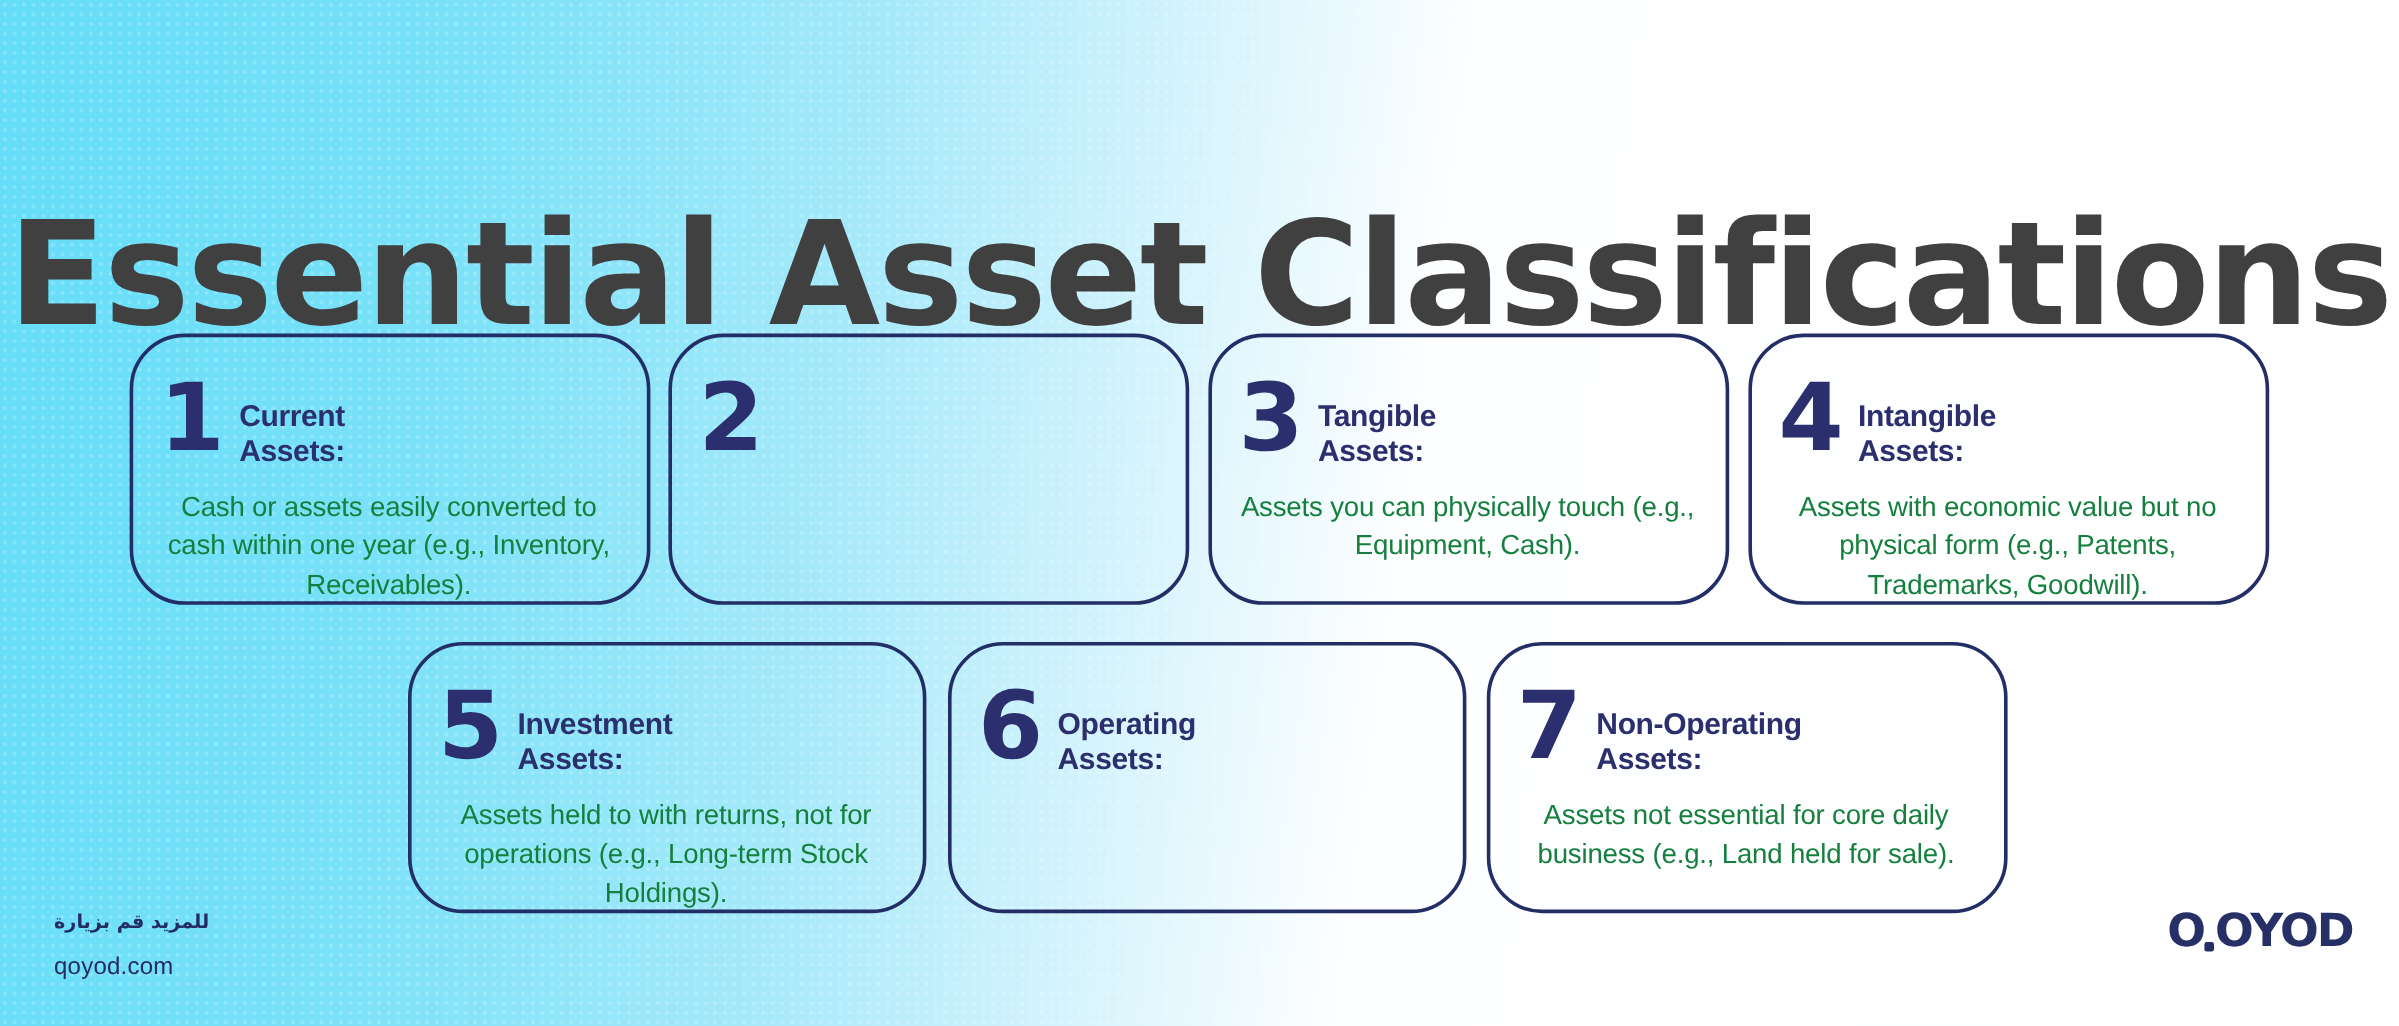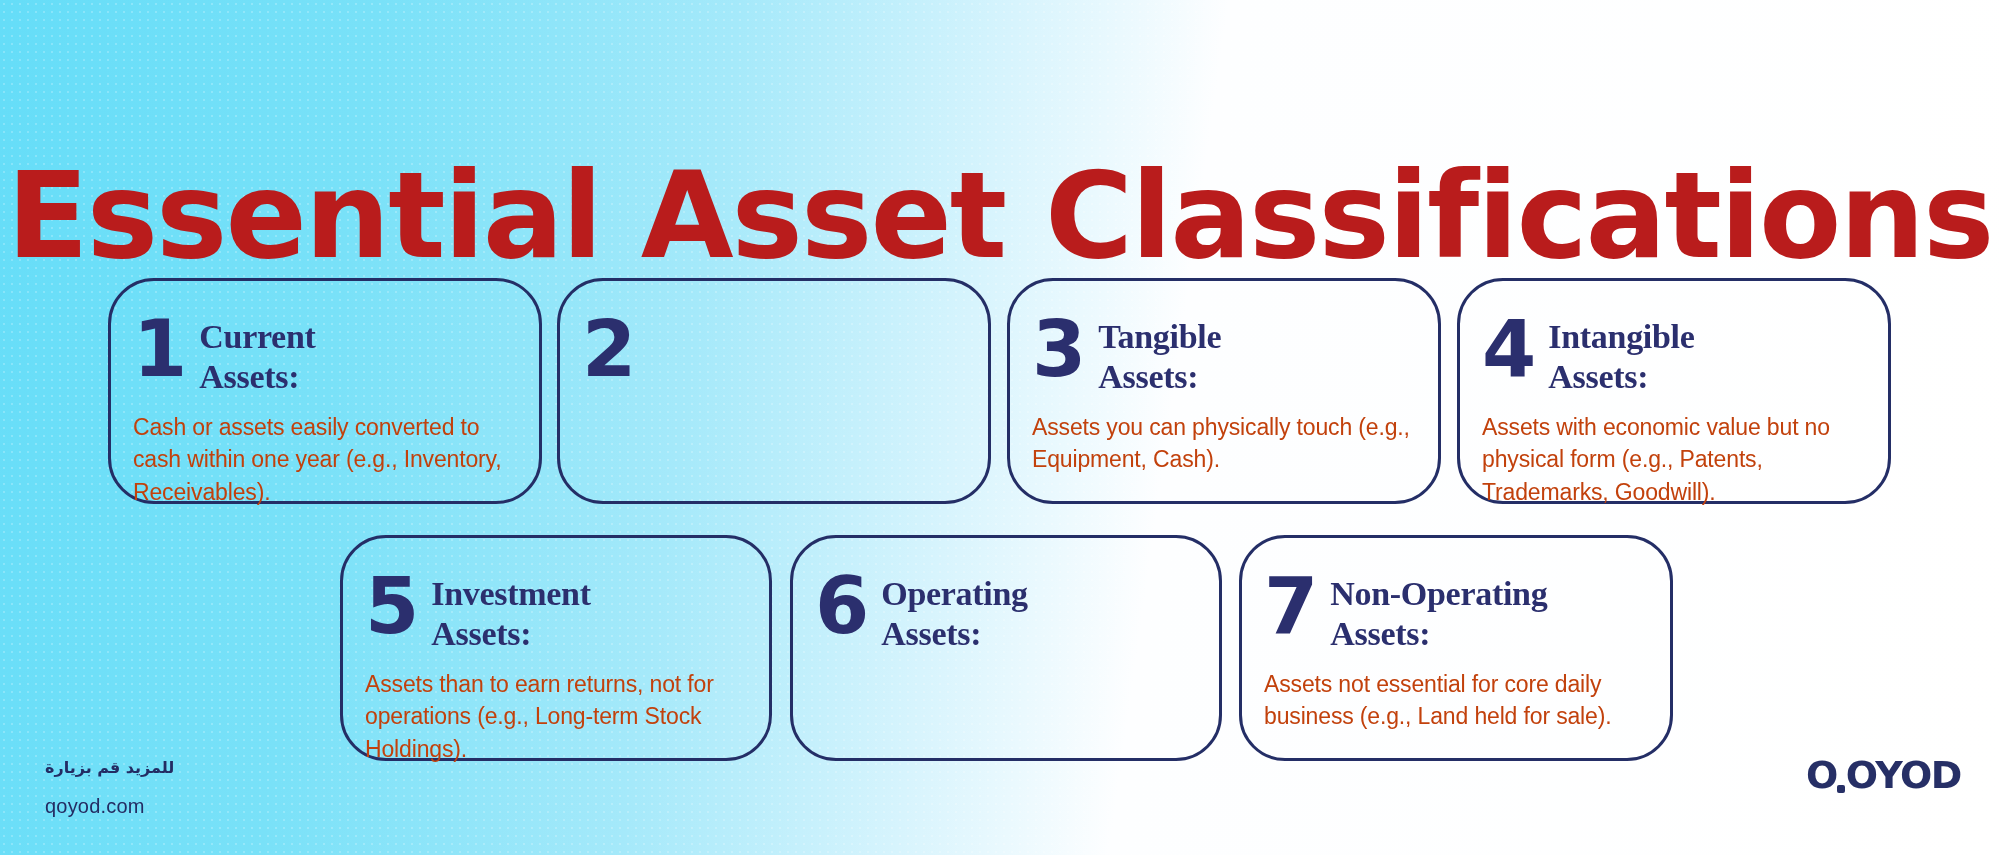--- a/index.html
+++ b/index.html
@@ -7,50 +7,51 @@
     width:1999px;height:855px;position:relative;overflow:hidden;
     background:linear-gradient(98deg,#65ddf8 0%,#79e1f8 18%,#a5e9fa 35%,#d7f4fd 48%,#fdfeff 58%,#ffffff 100%);
     font-family:"Liberation Sans",sans-serif;
   }
   .dots{
     position:absolute;inset:0;pointer-events:none;
     background-image:radial-gradient(circle,rgba(255,255,255,.22) 1.3px,rgba(255,255,255,0) 1.4px);
     background-size:8px 8px;
   }
   .page-title{
-    position:absolute;top:70px;left:0;right:0;text-align:center;
+    position:absolute;top:84px;left:0;right:0;text-align:center;
     font-family:"DejaVu Sans",sans-serif;font-weight:bold;
-    font-size:120px;line-height:1.1;letter-spacing:-2px;color:#b91c1c;
+    font-size:120px;line-height:1.1;letter-spacing:-2px;color:#404040;
     white-space:nowrap;
   }
   .card{
     position:absolute;height:226px;box-sizing:border-box;
     border:3px solid #242e66;border-radius:46px;
     padding:34px 24px 0 22px;background:transparent;
   }
   .c1{left:108px;top:278px;width:434px;}
   .c2{left:557px;top:278px;width:434px;}
   .c3{left:1007px;top:278px;width:434px;}
   .c4{left:1457px;top:278px;width:434px;}
   .c5{left:340px;top:535px;width:432px;}
   .c6{left:790px;top:535px;width:432px;}
   .c7{left:1239px;top:535px;width:434px;}
   .card-head{display:flex;align-items:flex-start;gap:12px;}
   .card-num{
     flex:none;font-family:"DejaVu Sans",sans-serif;font-weight:bold;
     font-size:78px;line-height:0.88;color:#2b2f6e;
   }
   .card-title{
-    font-family:Liberation Serif, serif;font-weight:bold;
-    font-size:34px;line-height:1.17;color:#2b2f6e;letter-spacing:-0.3px;
-    margin-top:2px;white-space:nowrap;
+    font-family:Liberation Sans, sans-serif;font-weight:bold;
+    font-size:25px;line-height:1.17;color:#2b2f6e;letter-spacing:-0.3px;
+    margin-top:18px;white-space:nowrap;
   }
   .card-desc{
     margin-top:14px;font-size:23px;line-height:1.42;letter-spacing:-0.15px;
-    color:#c2410c;
+    color:#15803d;
+    text-align:center;
   }
   .visit{position:absolute;left:45px;top:758px;color:#232c63;}
   .visit-ar{
     font-family:"DejaVu Sans",sans-serif;font-weight:bold;
     font-size:16px;direction:rtl;text-align:left;
   }
   .visit-url{font-size:20px;margin-top:18px;letter-spacing:0.2px;}
   .logo{
     position:absolute;left:1806px;top:756px;color:#262f66;
     font-family:"DejaVu Sans",sans-serif;font-weight:bold;font-size:38px;
@@ -110,21 +111,21 @@
 </div>
 
 <div class="card c5">
   <div class="card-head">
     <div class="card-num">5</div>
     <div class="card-title">
       <div>Investment</div>
       <div>Assets:</div>
     </div>
   </div>
-  <div class="card-desc">Assets than to earn returns, not for operations (e.g., Long-term Stock Holdings).</div>
+  <div class="card-desc">Assets held to with returns, not for operations (e.g., Long-term Stock Holdings).</div>
 </div>
 
 <div class="card c6">
   <div class="card-head">
     <div class="card-num">6</div>
     <div class="card-title">
       <div>Operating</div>
       <div>Assets:</div>
     </div>
   </div>

